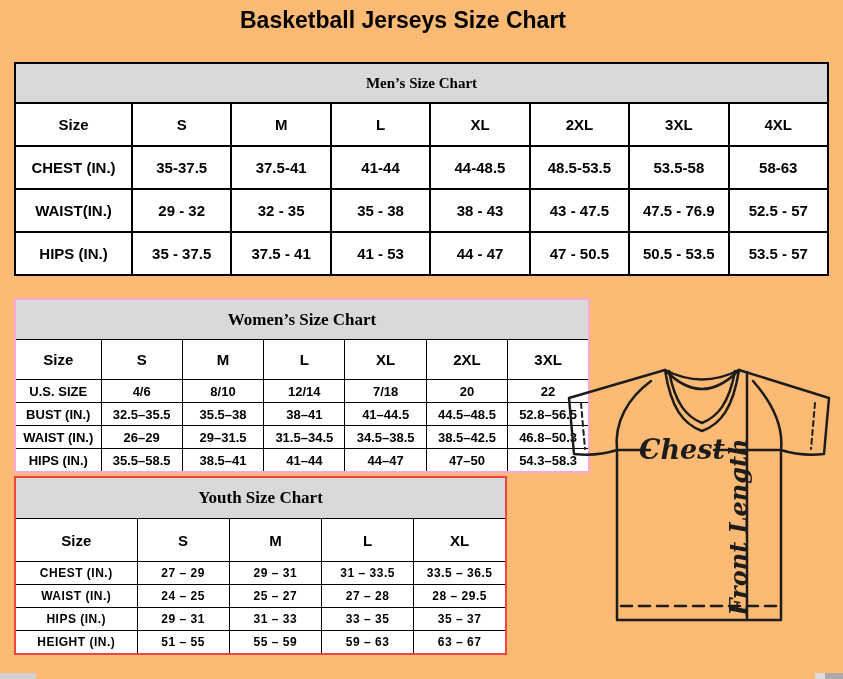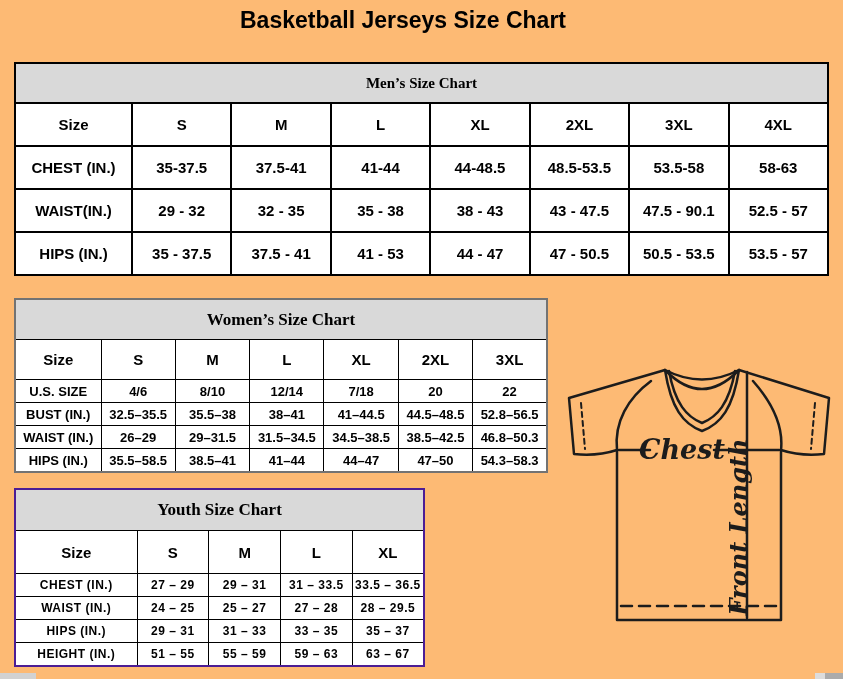--- a/index.html
+++ b/index.html
@@ -16,28 +16,28 @@
   .tbl-title{background:#d9d9d9;font-size:17px;font-family:Liberation Serif, serif;}
 
   
   .men{left:14px;top:62px;width:815px;}
   .men td{font-size:15px;}
   .men .tbl-title{height:38px;}
   .men .hdr td{height:41px;}
   .men .row td{height:41px;}
 
   
-  .women{left:14px;top:298px;width:534px;border:2px solid #737373;}
+  .women{left:14px;top:298px;width:576px;border:2px solid #f9a8d4;}
   .women td{border-width:1px;font-size:15px;}
   .women .tbl-title{height:39px;font-size:17px;}
   .women .hdr td{height:39px;}
   .women .row td{height:22px;font-size:13px;}
 
   
-  .youth{left:14px;top:488px;width:411px;border:2px solid #4c1d95;}
+  .youth{left:14px;top:476px;width:493px;border:2px solid #ef4444;}
   .youth td{border-width:1px;font-size:15px;}
   .youth .tbl-title{height:40px;font-size:17px;}
   .youth .hdr td{height:42px;}
   .youth .row td{height:22px;font-size:12px;letter-spacing:0.5px;}
 
   .jersey{position:absolute;left:557px;top:362px;}
   .jersey text{font-family:"DejaVu Serif","Liberation Serif",serif;font-weight:bold;font-style:italic;fill:#1c1c1c;}
 
   .sb-frag{position:absolute;height:6px;bottom:0;}
   .sb-frag.l{left:0;width:36px;background:#d2d2d2;}
@@ -85,21 +85,21 @@
       <td>53.5-58</td>
       <td>58-63</td>
     </tr>
     <tr class="row">
       <td>WAIST(IN.)</td>
       <td>29 - 32</td>
       <td>32 - 35</td>
       <td>35 - 38</td>
       <td>38 - 43</td>
       <td>43 - 47.5</td>
-      <td>47.5 - 90.1</td>
+      <td>47.5 - 76.9</td>
       <td>52.5 - 57</td>
     </tr>
     <tr class="row">
       <td>HIPS (IN.)</td>
       <td>35 - 37.5</td>
       <td>37.5 - 41</td>
       <td>41 - 53</td>
       <td>44 - 47</td>
       <td>47 - 50.5</td>
       <td>50.5 - 53.5</td>

